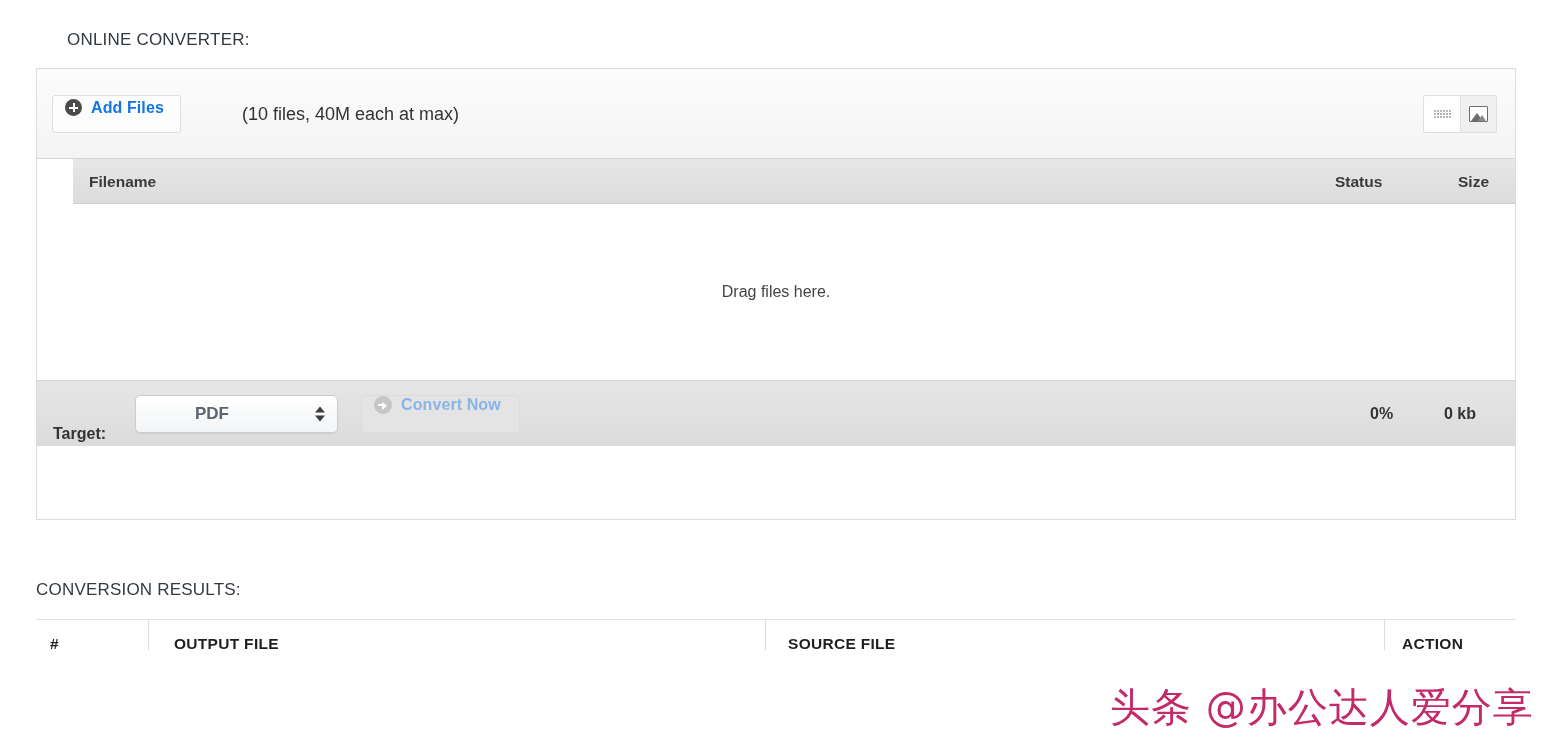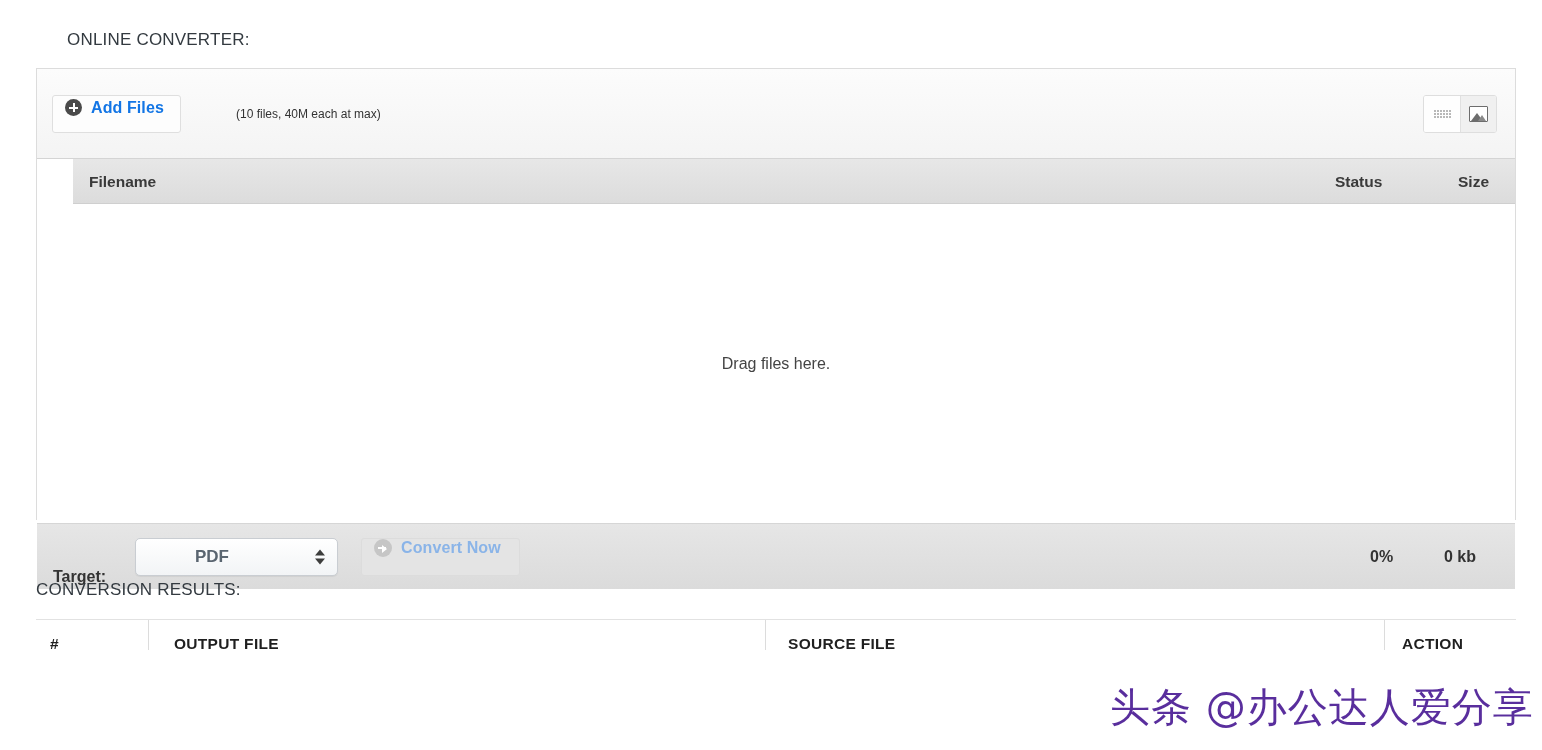--- a/index.html
+++ b/index.html
@@ -60,23 +60,23 @@
   .plus-icon::before, .plus-icon::after {
     content:""; position:absolute; background:#fff;
   }
   .plus-icon::before { left: 4px; top: 7.5px; width: 9px; height: 2px; }
   .plus-icon::after  { top: 4px; left: 7.5px; height: 9px; width: 2px; }
   .add-files-label {
     font-size: 16px; font-weight: bold; color: #1275e5; letter-spacing: 0.1px;
   }
   .files-hint {
     position: absolute;
-    left: 199px; top: 0; height: 90px;
-    display: flex; align-items: center;
-    font-size: 12px; color: #333;
+    left: 205px; top: 0; height: 90px;
+    display: flex; align-items: center;
+    font-size: 18px; color: #333;
   }
   .view-toggle {
     position: absolute; right: 18px; top: 26px;
     display: flex;
     border: 1px solid #dedede;
     border-radius: 3px;
     overflow: hidden;
     background: #fff;
   }
   .vt-btn {
@@ -132,21 +132,21 @@
     display: flex; align-items: center;
     font-size: 15.5px; font-weight: bold; color: #3a3a3a;
   }
   .ch-filename { left: 16px; }
   .ch-status   { left: 1262px; }
   .ch-size     { left: 1385px; }
 
   
   .dropzone {
     position: relative;
-    height: 320px;
+    height: 177px;
     background: #fff;
     display: flex; align-items: center; justify-content: center;
     border-bottom: 1px solid #d6d6d6;
   }
   .dropzone-text { font-size: 16px; color: #444; }
 
   
   .panel-footer {
     position: relative;
     height: 65px;
@@ -251,21 +251,21 @@
   .vdiv-1 { left: 112px; }
   .vdiv-2 { left: 729px; }
   .vdiv-3 { left: 1348px; }
 
   
   .watermark {
     position: absolute;
     left: 1110px; top: 680px;
     font-size: 40px;
     font-family: "DejaVu Sans", sans-serif;
-    color: #4c1d95;
+    color: #be185d;
     white-space: nowrap;
     letter-spacing: 1px;
     text-shadow: 1px 1px 0 rgba(255,255,255,0.95),
                 -1px -1px 0 rgba(255,255,255,0.7);
     opacity: 0.92;
   }
 </style>
 </head>
 <body>
 

